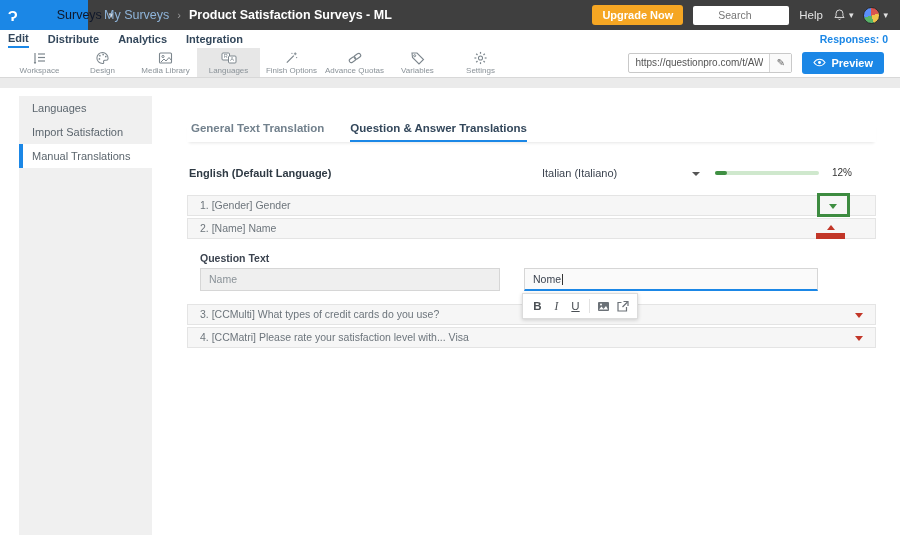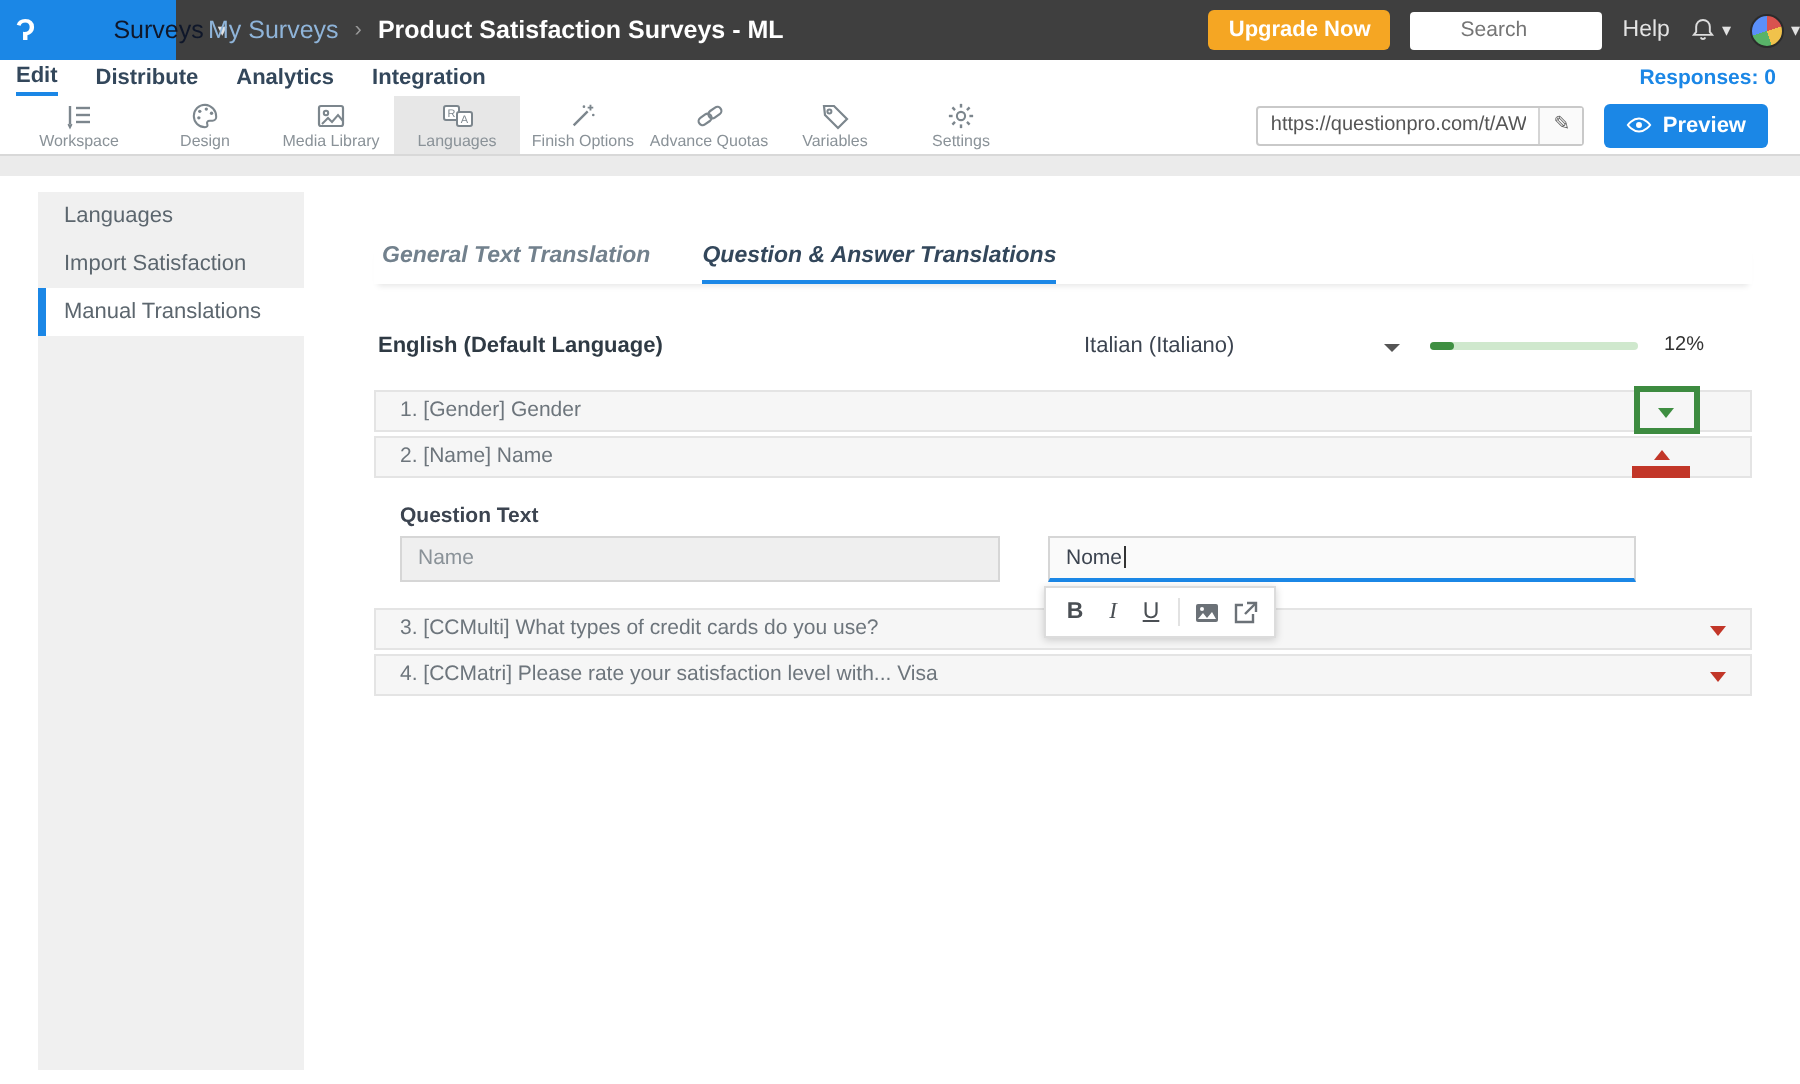--- a/index.html
+++ b/index.html
@@ -9,21 +9,21 @@
   
   .topbar { position:relative; height:30px; background:#3f3f3f; display:flex; align-items:center; }
   .logo-area { width:88px; height:30px; background:#1b87e6; display:flex; align-items:center; padding:0 8px; gap:7px; cursor:pointer; }
   .logo-glyph { color:#fff; font-size:15px; font-weight:700; }
   .product-menu { color:#0f172a; font-size:12.5px;margin-left:32px; }
   .caret-w { color:rgba(255,255,255,.85); font-size:9px; }
   .breadcrumb { display:flex; align-items:center; gap:8px; margin-left:16px; }
   .bc-parent { color:#8fb4d9; font-size:12.5px; cursor:pointer; }
   .bc-sep { color:#9a9a9a; font-size:11px; }
   .bc-current { color:#fff; font-size:12.5px; font-weight:600; }
-  .topbar-right { margin-left:auto; display:flex; align-items:center; gap:10px; }
+  .topbar-right { margin-left:auto; display:flex; align-items:center; gap:10px; padding-right:12px; }
   .upgrade-btn { background:#f5a623; color:#fff; font-size:11px; font-weight:700; border:none; border-radius:3px; padding:4px 10px; cursor:pointer; }
   .searchbox { display:flex; align-items:center; background:#fff; border-radius:2px; height:19px; width:96px; padding:0 5px; gap:20px; }
   .searchbox input { border:none; outline:none; width:70px; font-size:10.5px; color:#444; background:transparent; }
   .help-label { color:#e3e3e3; font-size:11.5px; cursor:pointer; }
   .bell-wrap, .avatar-wrap { display:flex; align-items:center; gap:3px; cursor:pointer; }
   .avatar { width:17px; height:17px; border-radius:50%; border:1.5px solid #2b2b2b;
             background:conic-gradient(#d9534f 0 20%, #f0c24b 20% 45%, #58b368 45% 70%, #5b8ff9 70% 100%); }
 
   
   .navbar { height:18px; background:#fff; display:flex; align-items:center; padding:0 12px 0 8px; gap:19px; }
@@ -47,21 +47,21 @@
 
   
   .content { position:relative; height:454px; background:#fff; }
   .sidebar { position:absolute; left:19px; top:8px; width:133px; bottom:7px; background:#f0f0f0; }
   .sb-item { height:24px; line-height:24px; padding-left:13px; font-size:11px; color:#5c666e; cursor:pointer; }
   .sb-item.active { background:#fff; border-left:4px solid #1b87e6; padding-left:9px; }
 
   .main { position:absolute; left:187px; top:0; width:689px; height:100%; }
   .tabs { position:absolute; top:34px; left:0; right:0; display:flex; gap:26px; padding-left:4px;
           box-shadow:0 3px 3px -2px rgba(0,0,0,.10); }
-  .tab { font-size:11.5px; font-weight:700; color:#72818d; padding-bottom:8px; cursor:pointer;font-style:italic; }
+  .tab { font-size:11.5px; font-weight:700; color:#72818d; padding-bottom:8px; cursor:pointer; }
   .tab.active { color:#33475b; border-bottom:2px solid #1b87e6; padding-bottom:6px; }
 
   .lang-row { position:absolute; top:78px; left:2px; right:0; height:16px; }
   .src-lang { position:absolute; left:0; top:1px; font-size:11px; font-weight:700; color:#2f3a44; }
   .tgt-lang { position:absolute; left:353px; top:1px; font-size:11px; color:#3c4450; cursor:pointer; }
   .tgt-caret { position:absolute; left:503px; top:6px; width:0; height:0; border-left:4px solid transparent; border-right:4px solid transparent; border-top:4px solid #555; cursor:pointer; }
   .progress-track { position:absolute; left:526px; top:5px; width:104px; height:4px; border-radius:2px; background:#cfe8cd; }
   .progress-fill { width:12%; height:100%; border-radius:2px; background:#3f8f42; }
   .progress-label { position:absolute; left:643px; top:1px; font-size:10px; color:#333; }
 

